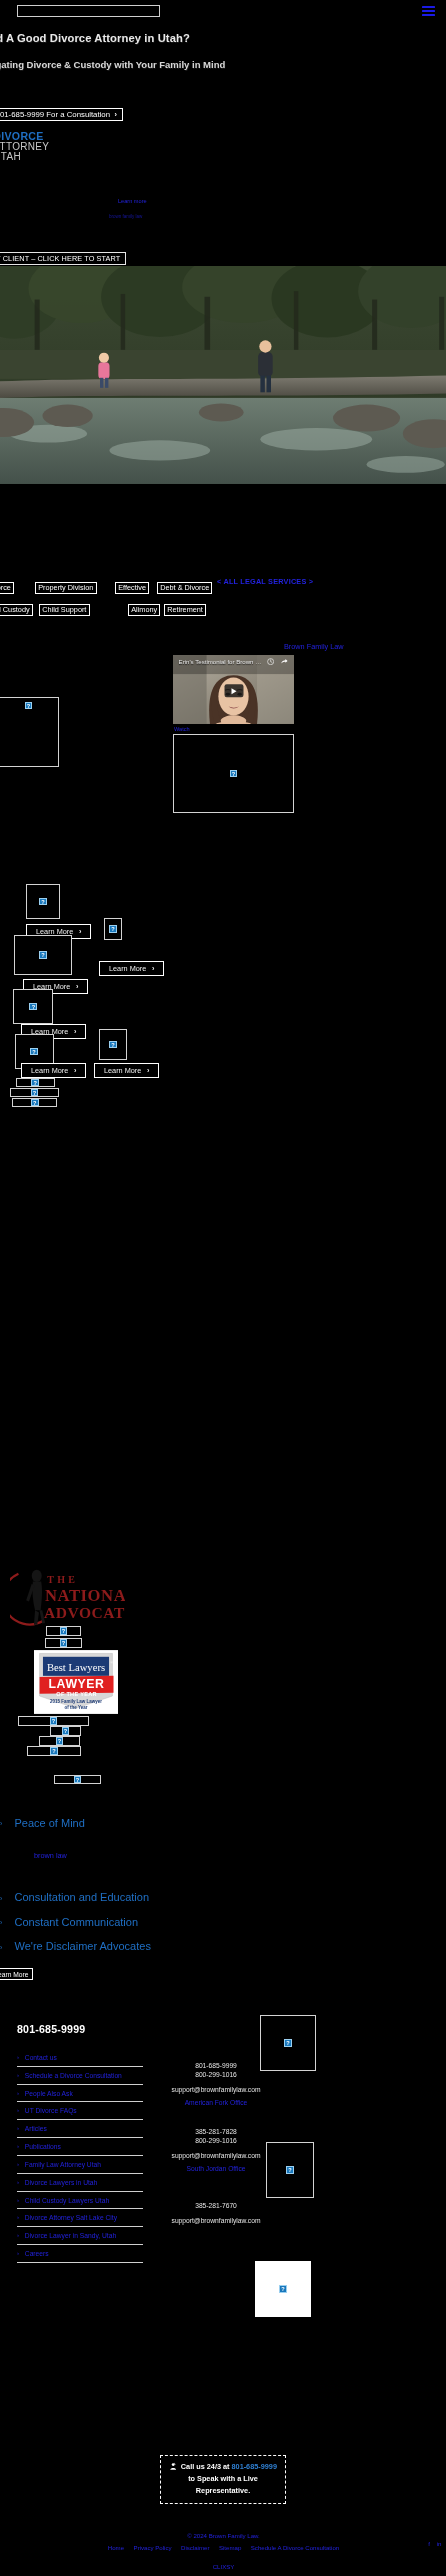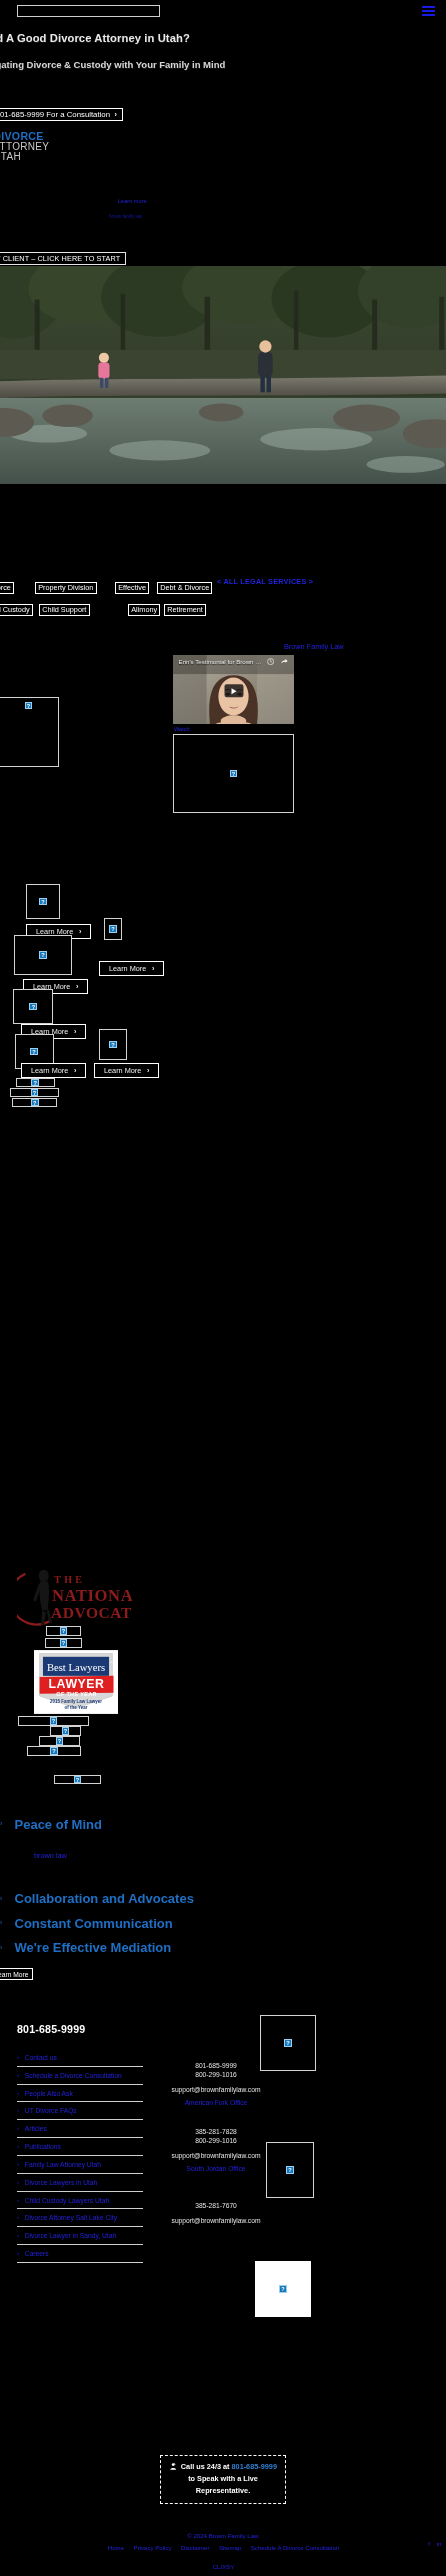--- a/index.html
+++ b/index.html
@@ -136,25 +136,25 @@
   }
   .ph.noborder { border: none; }
 
   
   .learnmore {
     position: absolute; border: 1.1px solid #ffffff; background: #000;
     color:#f0f0f0; font-size: 7.3px; height: 15px; padding: 0 9px;
     display:flex; align-items:center; gap: 5.6px; cursor: pointer; white-space:nowrap;
   }
   .learnmore .chev { font-weight: 700; }
-  .nat-adv { position:absolute; left: 17px; top: 1567px; width: 115px; height: 61px; }
+  .nat-adv { position:absolute; left: 10px; top: 1567px; width: 115px; height: 61px; }
   .best-law { position:absolute; left: 34px; top: 1650px; width: 84px; height: 64px; }
 
   
-  .vp { position: absolute; color: #1f6fc4; font-weight: 700; font-size: 13px; white-space:nowrap; }
+  .vp { position: absolute; color: #1f6fc4; font-weight: 400; font-size: 11px; white-space:nowrap; }
   .vp-bullet { position:absolute; color:#1f6fc4; font-size:6.7px; }
   .familylaw-1 { position:absolute; left: 34px; top: 1851px; color:#2222dd; font-size:7.3px; }
 
   .lm-lower {
     position:absolute; left: -10.6px; top: 1968px; border: 1.1px solid #ffffff;
     background:#000; color:#fff; font-size:6.7px; height: 12.3px; padding: 0 3.9px;
     display:flex; align-items:center; cursor:pointer;
   }
 
   
@@ -509,27 +509,27 @@
   <div class="ph" style="left:54px; top:1775px; width:47px; height:9px;">
       <span class="broken">?</span>
     </div>
 
   <span class="vp-bullet" style="left:0px; top:1820px;">›</span>
   <div class="vp" style="left:14.5px; top:1817px;">Peace of Mind</div>
 
   <div class="familylaw-1">brown law</div>
 
   <span class="vp-bullet" style="left:0px; top:1895px;">›</span>
-  <div class="vp" style="left:14.5px; top:1891px;">Collaboration and Advocates</div>
+  <div class="vp" style="left:14.5px; top:1891px;">Consultation and Education</div>
 
   <span class="vp-bullet" style="left:0px; top:1919px;">›</span>
   <div class="vp" style="left:14.5px; top:1916px;">Constant Communication</div>
 
   <span class="vp-bullet" style="left:0px; top:1944px;">›</span>
-  <div class="vp" style="left:14.5px; top:1940px;">We're Effective Mediation</div>
+  <div class="vp" style="left:14.5px; top:1940px;">We're Disclaimer Advocates</div>
 
   <div class="lm-lower">Learn More</div>
 
   <div class="footer-phone">801-685-9999</div>
 
   <div class="flinks">
     <div class="flink"><span class="arr">›</span><span>Contact us</span></div>
     <div class="flink"><span class="arr">›</span><span>Schedule a Divorce Consultation</span></div>
     <div class="flink"><span class="arr">›</span><span>People Also Ask</span></div>
     <div class="flink"><span class="arr">›</span><span>UT Divorce FAQs</span></div>

